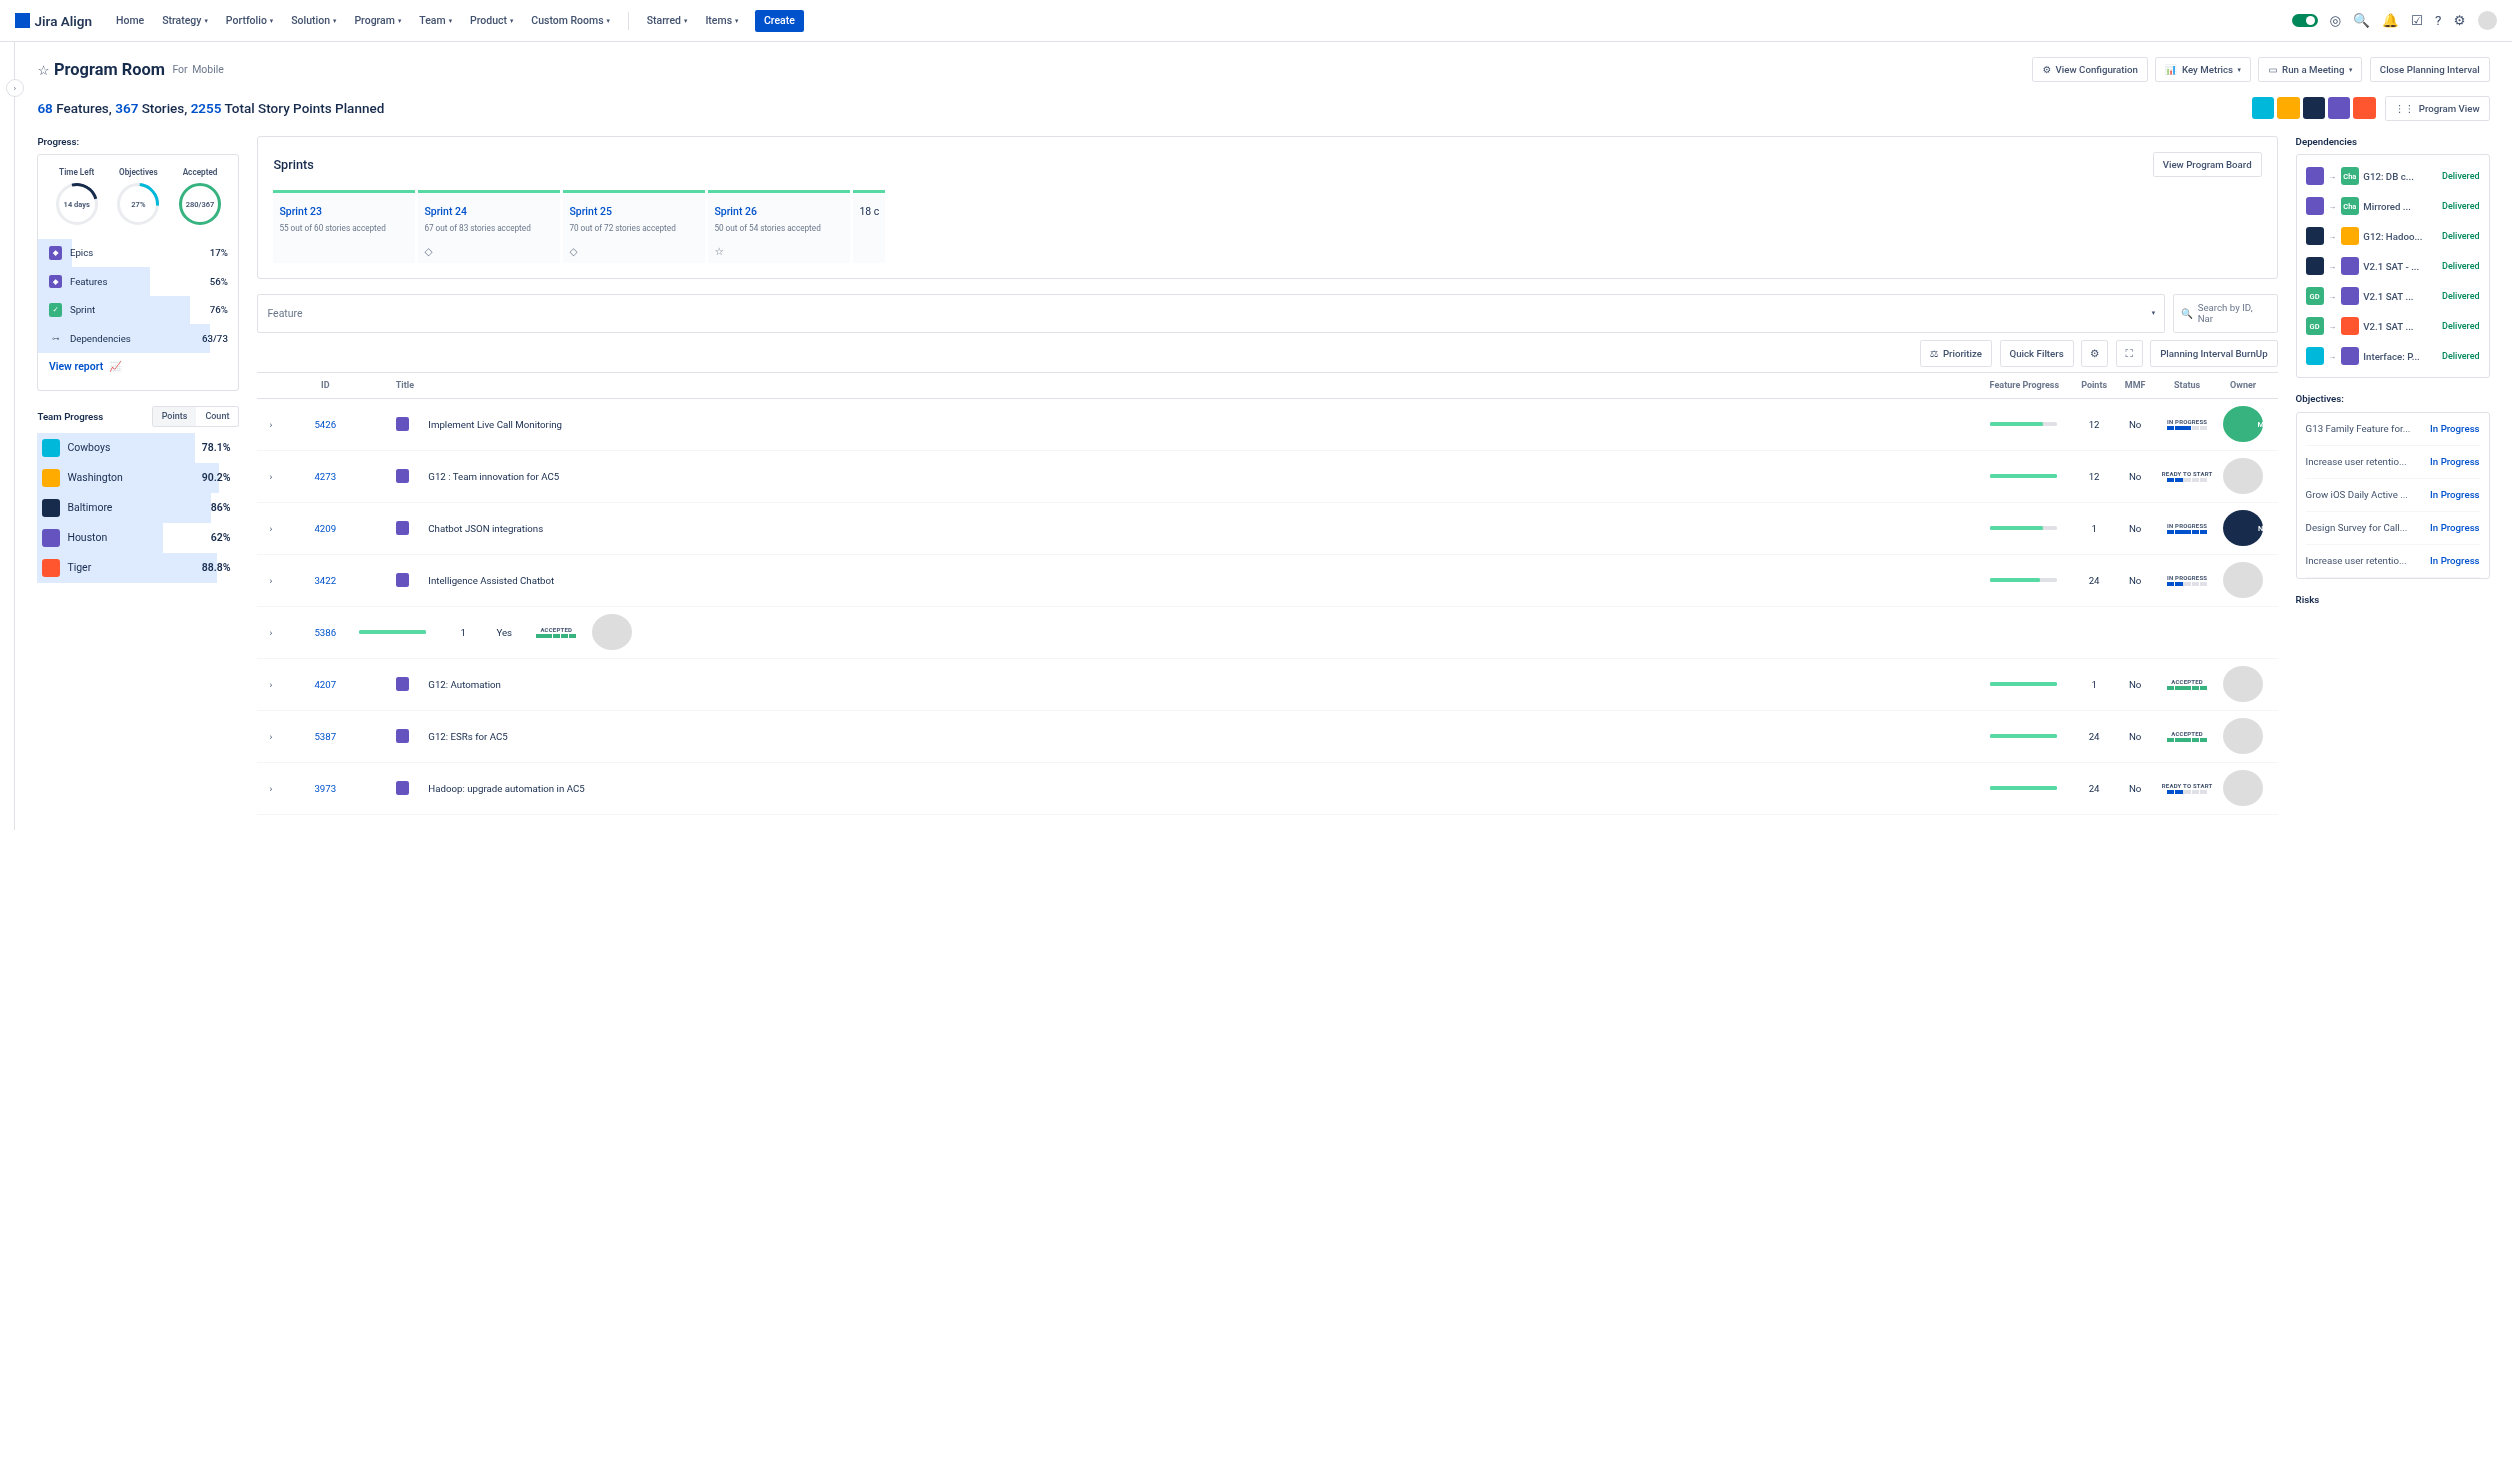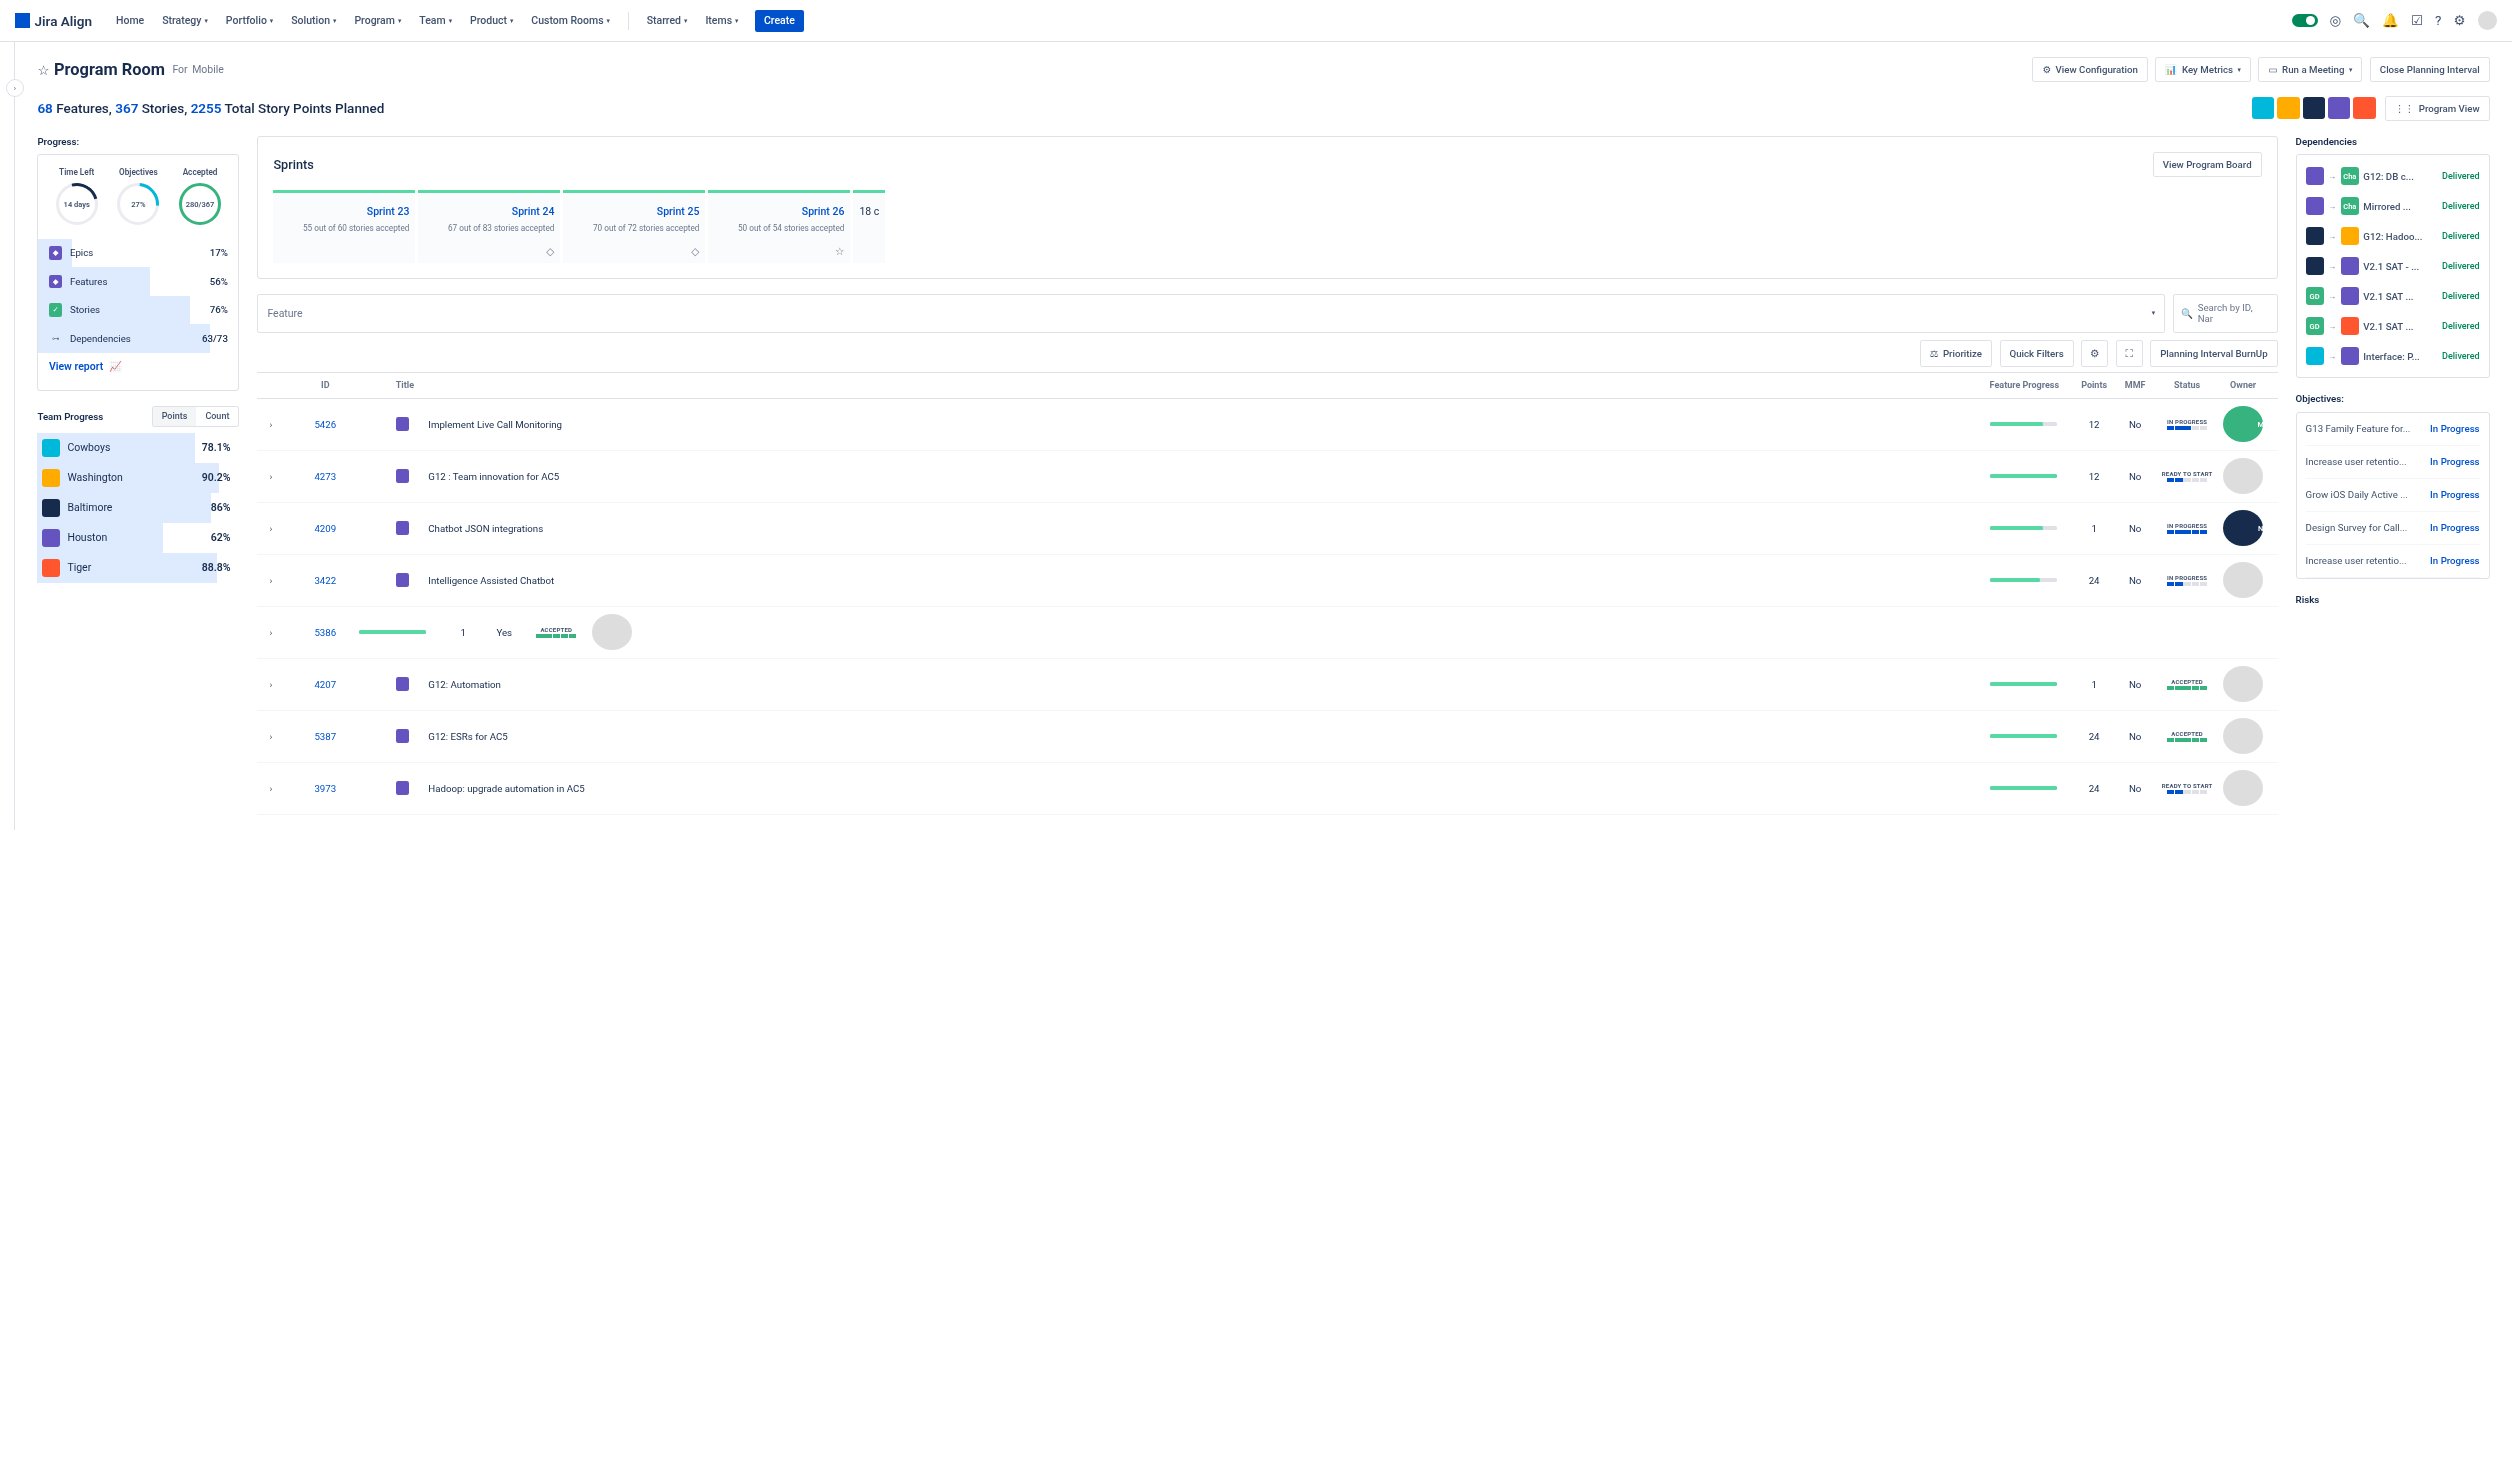--- a/index.html
+++ b/index.html
@@ -59,21 +59,21 @@
 .tab-btn.active { background:#F4F5F7; }
 .tp-row { display:flex; align-items:center; padding:6px 4.5px; position:relative;}
 .tp-row .bar{position:absolute;left:0;top:0;bottom:0;background:#DEEBFF;z-index:0;}
 .tp-row > *{position:relative;}
 .tp-icon{width:18px;height:18px;border-radius:3px;margin-right:7.5px;}
 .tp-val{margin-left:auto;font-weight:600;padding-right:4.5px;}
 .sprints-card { border:0.7px solid #DFE1E6; border-radius:3px; padding:15px; margin-bottom:15px;}
 .sprints-head { display:flex; align-items:center; margin-bottom:13.5px;}
 .sprints-head h3{font-size:12.7px;font-weight:500;}
 .sprints-track { display:flex; gap:3px; overflow:hidden;}
-.sprint-col { min-width:142px; border-top:3px solid #57D9A3; padding:12px 6px 6px; text-align:right; background:#FAFBFC;}
+.sprint-col { min-width:142px; border-top:3px solid #57D9A3; padding:12px 6px 6px; text-align:left; background:#FAFBFC;}
 .sprint-col a {color:#0052CC;font-weight:500;font-size:10.5px;}
 .sprint-sub{font-size:8.2px;color:#6B778C;margin-top:4.5px;}
 .sprint-footer{margin-top:12px;color:#6B778C;height:12px;}
 .filter-row { display:flex; gap:7.5px; margin-bottom:7.5px;}
 .select-box { flex:1; border:0.7px solid #DFE1E6; padding:7.5px 9px; border-radius:2.2px; color:#6B778C; display:flex;align-items:center;}
 .search-box { width:105px; border:0.7px solid #DFE1E6; padding:7.5px 7.5px;border-radius:2.2px;color:#6B778C;display:flex;align-items:center;gap:4.5px;font-size:9.7px;}
 .filter-row2 { display:flex; gap:7.5px; justify-content:flex-end; margin-bottom:4.5px;}
 .icon-btn { border:0.7px solid #DFE1E6; width:27px;height:27px;border-radius:2.2px;display:flex;align-items:center;justify-content:center;color:#42526E;}
 .table-head { display:flex; padding:7.5px 12px; font-size:9px;font-weight:700;color:#6B778C;border-top:0.7px solid #DFE1E6;border-bottom:0.7px solid #DFE1E6;}
 .c-id{width:67px;text-align:center;} .c-title{flex:1;padding-left:37px;} .c-prog{width:82px;} .c-pts{width:45px;text-align:center;} .c-mmf{width:37px;text-align:center;} .c-status{width:67px;text-align:center;} .c-owner{width:45px;text-align:center;}
@@ -237,21 +237,21 @@
    </div>
               <div class="prog-row">
      <div class="bar" style="width:56%"></div>
      <div class="prog-icon pi-feat">◆</div>
      <span>Features</span>
      <span class="prog-val">56%</span>
    </div>
               <div class="prog-row">
      <div class="bar" style="width:76%"></div>
      <div class="prog-icon pi-story">✓</div>
-     <span>Stories</span>
+     <span>Sprint</span>
      <span class="prog-val">76%</span>
    </div>
               <div class="prog-row">
      <div class="bar" style="width:86%"></div>
      <div class="prog-icon pi-dep">⊶</div>
      <span>Dependencies</span>
      <span class="prog-val">63/73</span>
    </div>
             </div>
           <div class="view-report">

